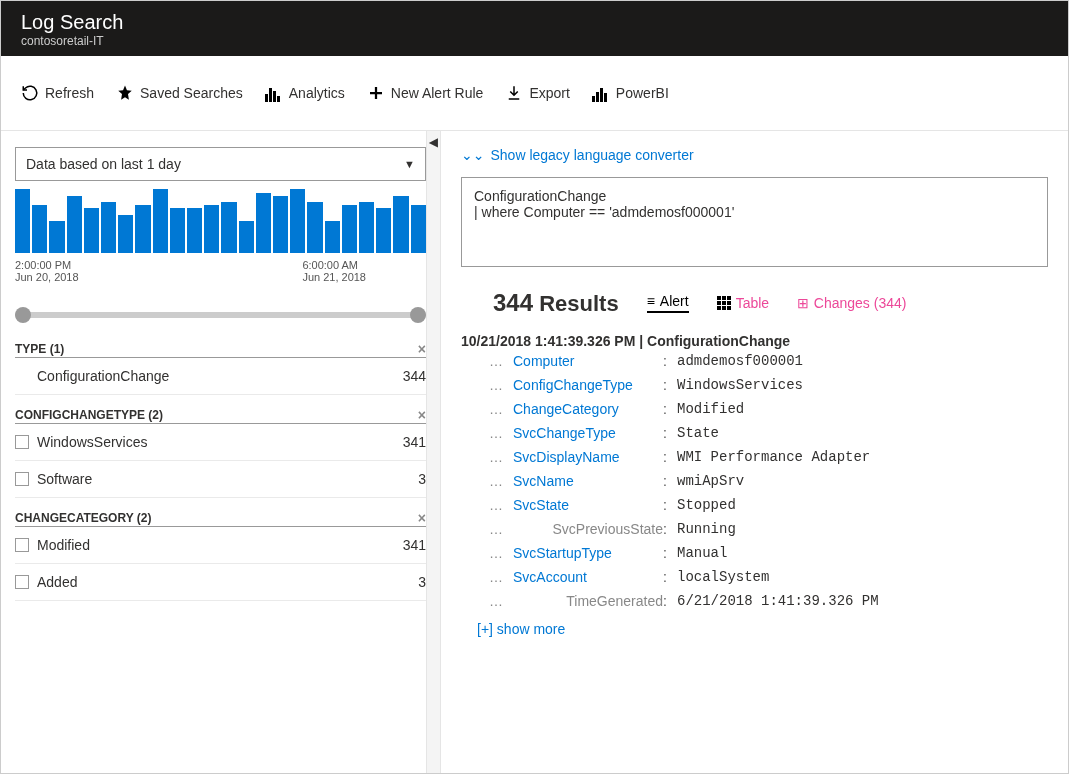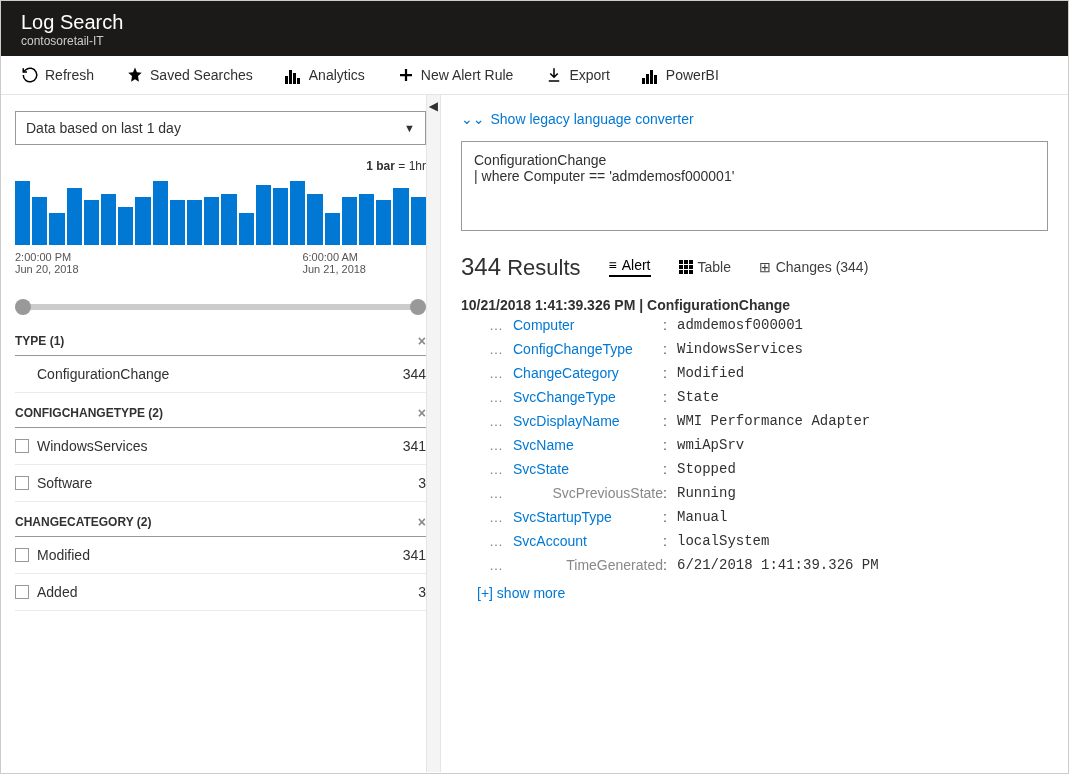--- a/index.html
+++ b/index.html
@@ -1,47 +1,47 @@
 <!DOCTYPE html>
 <html><head>
 <meta charset="utf-8">
 <style>
 * { box-sizing: border-box; margin: 0; padding: 0; }
 body { font-family: "Segoe UI", Arial, sans-serif; font-size: 13px; color: #323130; width: 1069px; height: 774px; border: 1px solid #ccc; overflow: hidden; background: #fff; }
 .header { background: #1b1a19; color: #fff; padding: 10px 20px 8px; }
 .header h1 { font-size: 20px; font-weight: 300; }
 .header .sub { font-size: 12px; color: #ccc; }
-.toolbar { display: flex; align-items: center; gap: 32px; padding: 10px 20px; border-bottom: 1px solid #e5e5e5; background: #fff; }
+.toolbar { display: flex; align-items: center; gap: 22px; padding: 28px 20px; border-bottom: 1px solid #e5e5e5; background: #fff; }
 .tb-item { display: flex; align-items: center; gap: 6px; cursor: pointer; font-size: 14px; }
 .tb-item svg, .tb-item .ic { width: 18px; height: 18px; }
 .main { display: flex; height: calc(100% - 95px); }
 .left { width: 440px; border-right: 1px solid #e5e5e5; padding: 16px 14px; overflow-y: auto; position: relative; }
 .collapse-tab { position: absolute; right: 0; top: 0; width: 14px; height: 100%; background: #f4f4f4; border-left: 1px solid #e5e5e5; }
 .collapse-arrow { position: absolute; top: 4px; right: 2px; font-size: 12px; }
 .right { flex: 1; padding: 16px 20px; overflow-y: auto; }
 .time-select { width: 100%; border: 1px solid #999; padding: 8px 10px; font-size: 14px; display: flex; justify-content: space-between; align-items: center; cursor: pointer; }
 .bar-label { text-align: right; font-size: 12px; margin-top: 14px; }
 .bar-label b { font-weight: 600; }
 .chart { display: flex; align-items: flex-end; height: 70px; gap: 2px; margin-top: 2px; }
 .chart .bar { flex: 1; background: #0078d4; }
 .axis { display: flex; justify-content: space-between; padding-right: 60px; margin-top: 6px; font-size: 11px; color: #555; }
 .slider { position: relative; margin: 24px 0 18px; height: 16px; }
 .slider .track { height: 6px; background: #ccc; border-radius: 3px; position: absolute; top: 5px; left: 0; right: 0; }
 .slider .knob { width: 16px; height: 16px; border-radius: 50%; background: #999; position: absolute; top: 0; }
 .facet { margin-top: 12px; }
-.facet-head { display: flex; justify-content: space-between; align-items: center; font-size: 12px; font-weight: 600; border-bottom: 1px solid #999; padding-bottom: 6px; }
+.facet-head { display: flex; justify-content: space-between; align-items: center; font-size: 12px; font-weight: 600; border-bottom: 1px solid #999; }
 .facet-head .x { color: #888; font-size: 14px; cursor: pointer; }
 .facet-row { display: flex; justify-content: space-between; padding: 10px 0; border-bottom: 1px solid #eaeaea; font-size: 14px; }
 .facet-row .lbl { display: flex; align-items: center; gap: 8px; }
 .cb { width: 14px; height: 14px; border: 1px solid #999; display: inline-block; }
 .legacy-link { color: #0078d4; display: flex; align-items: center; gap: 6px; font-size: 14px; margin-bottom: 14px; cursor: pointer; }
 .query-box { border: 1px solid #999; padding: 10px 12px; font-size: 14px; white-space: pre-line; min-height: 90px; }
 .results-head { display: flex; align-items: center; gap: 28px; margin-top: 22px; font-size: 14px; }
-.results-head .count { font-size: 22px; font-weight: 400; }
-.view-tab { display: flex; align-items: center; gap: 5px; cursor: pointer; color: #404040; }
+.results-head .count { font-size: 22px; font-weight: 700; margin-left: 32px; }
+.view-tab { display: flex; align-items: center; gap: 5px; cursor: pointer; color: #ec4899; }
 .view-tab.active { color: #000; border-bottom: 2px solid #000; padding-bottom: 2px; }
 .rec-head { font-weight: 600; font-size: 14px; margin-top: 16px; }
 .prop-row { display: flex; align-items: center; padding: 4px 0 4px 28px; font-size: 14px; }
 .prop-row .dots { color: #888; width: 24px; }
 .prop-row .key { color: #0078d4; width: 150px; }
 .prop-row .key.gray { color: #888; text-align: right; }
 .prop-row .sep { width: 14px; color: #555; }
 .prop-row .val { color: #323130; font-family: Liberation Mono, monospace; }
 .show-more { color: #0078d4; margin-left: 16px; margin-top: 8px; cursor: pointer; font-size: 14px; }
 .chev { font-size: 11px; }
@@ -101,21 +101,20 @@
     <span>PowerBI</span>
   </div>
 </div>
 
 <div class="main">
   <div class="left">
     <div class="time-select">
       <span>Data based on last 1 day</span>
       <span class="chev">▼</span>
     </div>
-    <div class="bar-label"><b>1 bar</b><span> = 1hr</span></div>
     <div class="chart" id="chart">
         <div class="bar" style="height: 90.9091%;"></div>
         <div class="bar" style="height: 68.1818%;"></div>
         <div class="bar" style="height: 45.4545%;"></div>
         <div class="bar" style="height: 81.8182%;"></div>
         <div class="bar" style="height: 63.6364%;"></div>
         <div class="bar" style="height: 72.7273%;"></div>
         <div class="bar" style="height: 54.5455%;"></div>
         <div class="bar" style="height: 68.1818%;"></div>
         <div class="bar" style="height: 90.9091%;"></div>

